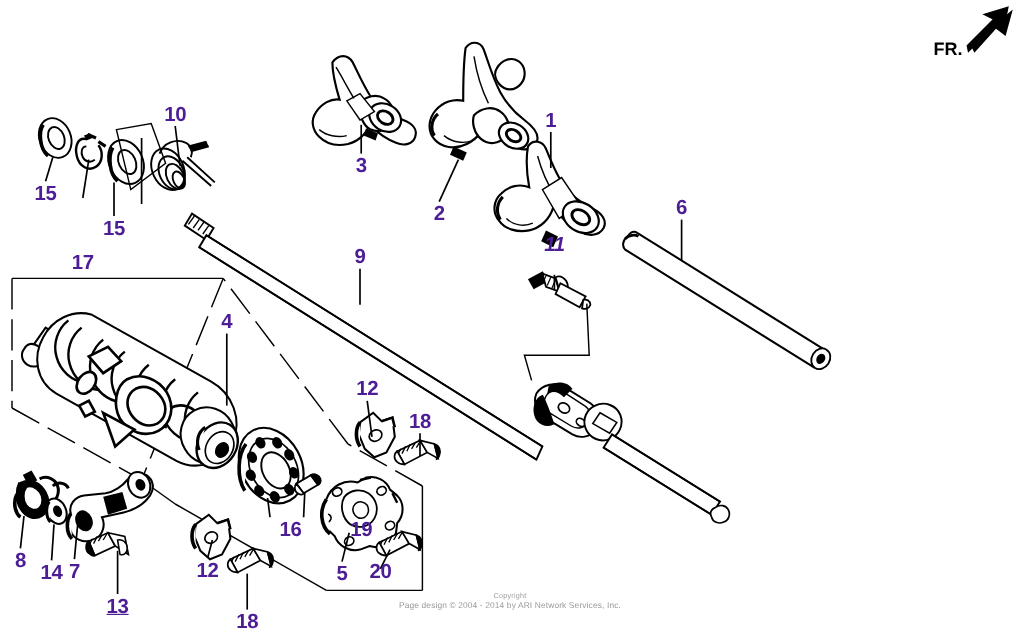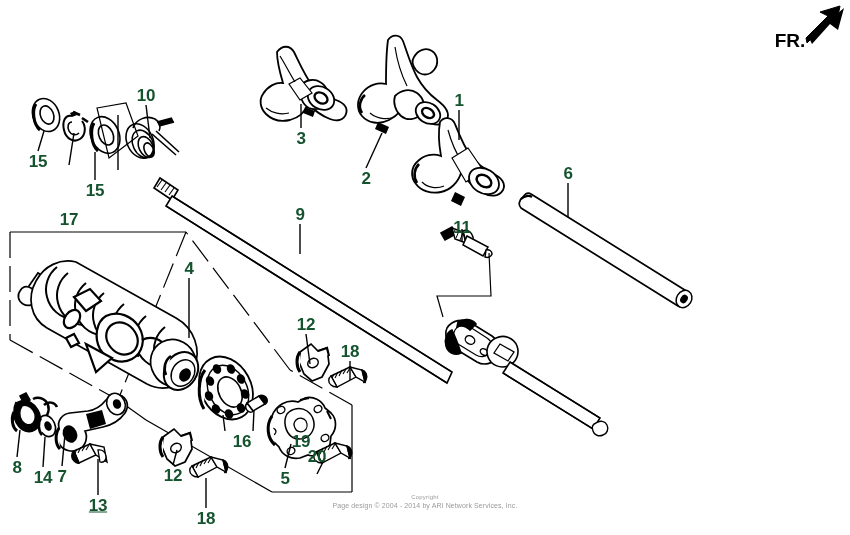--- a/index.html
+++ b/index.html
@@ -24,30 +24,30 @@
     top: 0;
     width: 850px;
     height: 535px;
   }
   .callout {
     position: absolute;
     font-family: "Liberation Sans", sans-serif;
     font-weight: bold;
     font-size: 17px;
     line-height: 17px;
-    color: #14532d;
+    color: #4c1d95;
     white-space: nowrap;
     transform: translate(-50%, -50%);
     letter-spacing: -0.3px;
   }
   .fr-label {
     position: absolute;
     font-family: "Liberation Sans", sans-serif;
     font-weight: bold;
-    font-size: 19px;
+    font-size: 15px;
     color: #000000;
     letter-spacing: 0px;
     transform: translate(-50%, -50%);
   }
   #copyright-block {
     position: absolute;
     left: 0;
     top: 494px;
     width: 850px;
     text-align: center;
@@ -431,30 +431,30 @@
       <div class="callout" style="left: 459px; top: 100px;">1</div>
       <div class="callout" style="left: 366px; top: 178px;">2</div>
       <div class="callout" style="left: 301px; top: 138px;">3</div>
       <div class="callout" style="left: 189px; top: 268px;">4</div>
       <div class="callout" style="left: 285px; top: 478px;">5</div>
       <div class="callout" style="left: 568px; top: 173px;">6</div>
       <div class="callout" style="left: 62px; top: 476px;">7</div>
       <div class="callout" style="left: 17px; top: 467px;">8</div>
       <div class="callout" style="left: 300px; top: 214px;">9</div>
       <div class="callout" style="left: 146px; top: 95px;">10</div>
-      <div class="callout" style="left: 462px; top: 227px;">11</div>
+      <div class="callout" style="left: 462px; top: 204px; font-style: italic;">11</div>
       <div class="callout" style="left: 306px; top: 324px;">12</div>
       <div class="callout" style="left: 98px; top: 505px; text-decoration: underline;">13</div>
       <div class="callout" style="left: 43px; top: 477px;">14</div>
       <div class="callout" style="left: 38px; top: 161px;">15</div>
       <div class="callout" style="left: 242px; top: 441px;">16</div>
       <div class="callout" style="left: 69px; top: 175px; margin-top: 44px;">17</div>
       <div class="callout" style="left: 350px; top: 351px;">18</div>
       <div class="callout" style="left: 253px; top: 441px; margin-left: 48px;">19</div>
-      <div class="callout" style="left: 317px; top: 456px;">20</div>
+      <div class="callout" style="left: 317px; top: 476px;">20</div>
       <div class="callout" style="left: 95px; top: 190px;">15</div>
       <div class="callout" style="left: 173px; top: 475px;">12</div>
       <div class="callout" style="left: 206px; top: 518px;">18</div>
     </div>
 
   <div id="copyright-block">
     <div id="copyright-title">Copyright</div>
     <div id="copyright-line">Page design © 2004 - 2014 by ARI Network Services, Inc.</div>
   </div>
 

